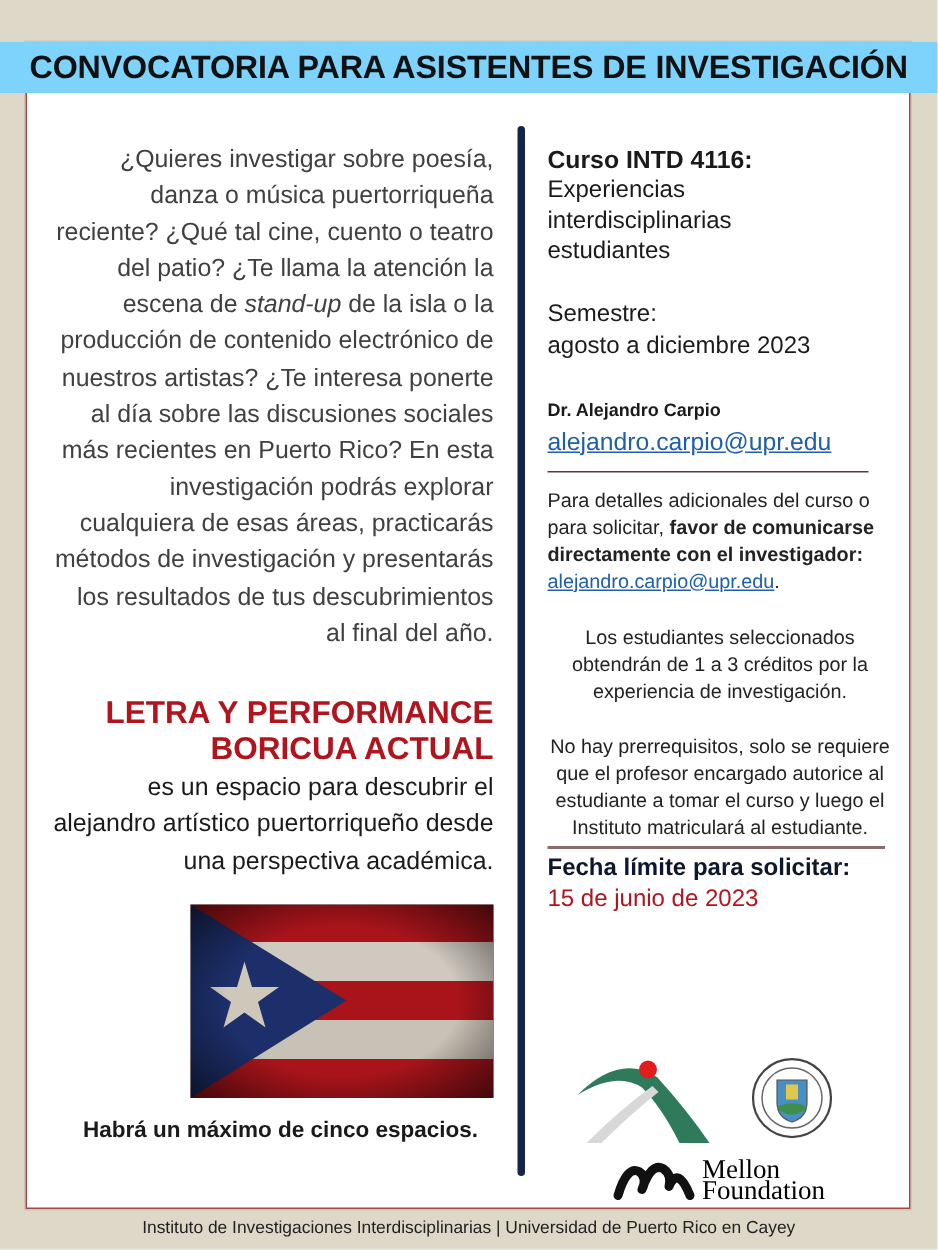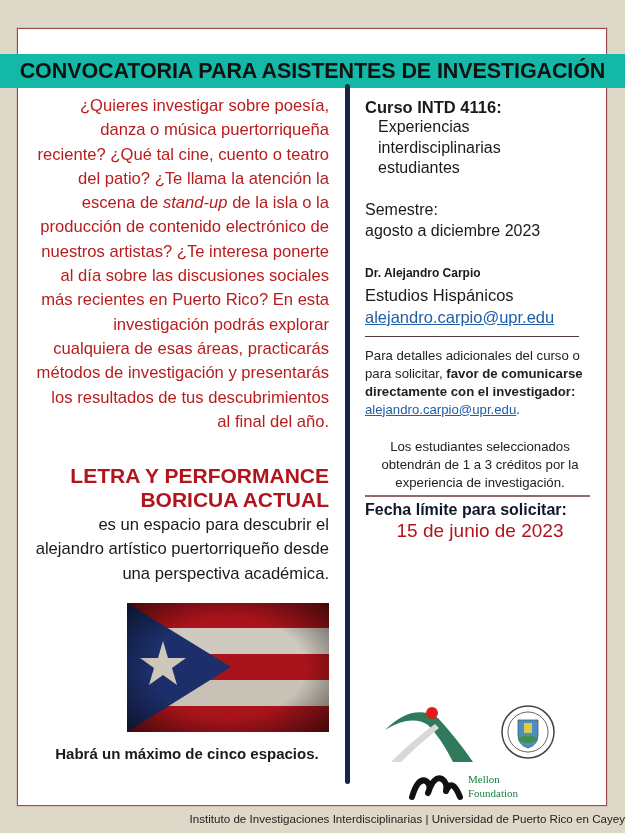--- a/index.html
+++ b/index.html
@@ -1,50 +1,50 @@
 <!DOCTYPE html>
 <html><head>
 <meta charset="utf-8">
 <style>
   * { margin:0; padding:0; box-sizing:border-box; }
   html, body { width:625px; height:833px; overflow:hidden; }
   body { background:#ddd8c8; font-family:"Liberation Sans", sans-serif; color:#1a1a1a; position:relative; }
   .paper { position:absolute; left:17px; top:28px; width:590px; height:778px; background:#ffffff; border:1px solid #a04848; box-shadow:0 0 0 1px rgba(160,72,72,0.15); }
-  .title-band { position:absolute; left:0; top:54px; width:625px; height:34px; background:#14b8a6; display:flex; align-items:center; justify-content:center; }
+  .title-band { position:absolute; left:0; top:28px; width:625px; height:34px; background:#7dd3fc; display:flex; align-items:center; justify-content:center; }
   .title-band h1 { font-size:21.5px; font-weight:bold; color:#111; letter-spacing:-0.1px; white-space:nowrap; }
   .divider { position:absolute; left:345px; top:84px; width:5px; height:700px; background:#14254a; border-radius:3px; }
   .left-col { position:absolute; left:35px; top:94px; width:294px; text-align:right; }
-  .intro p { font-size:16.6px; line-height:24.3px; color:#b91c1c; }
+  .intro p { font-size:16.6px; line-height:24.3px; color:#404040; }
   .intro em { font-style:italic; }
   .red-head { margin-top:30px; font-size:21px; font-weight:bold; color:#b0141c; line-height:24px; }
   .desc { font-size:16.6px; line-height:24.3px; margin-top:1px; }
   .flag { position:absolute; left:127px; top:603px; width:202px; height:129px; overflow:hidden; background:#2a1010; }
   .flag svg { display:block; }
   .max-note { position:absolute; left:42px; top:745px; width:290px; text-align:center; font-size:15px; font-weight:bold; color:#1a1a1a; }
   .right-col { position:absolute; left:365px; top:97px; width:230px; }
   .course-code { font-size:16.5px; font-weight:bold; line-height:20px; }
-  .course-name { font-size:16px; line-height:20.5px;margin-left:13px; }
+  .course-name { font-size:16px; line-height:20.5px; }
   .semester { margin-top:20px; font-size:16px; line-height:21px; }
   .prof-name { margin-top:21px; font-size:12px; font-weight:bold; line-height:22px; }
   .dept { font-size:16.5px; line-height:22px; }
   .email-main { font-size:16.5px; line-height:22px; color:#1f5ea8; text-decoration:underline; }
   .hr { width:214px; height:1px; background:#5a3a3a; margin-top:8px; }
   .info p { font-size:13.2px; line-height:18px; color:#222; }
   .info b { font-weight:bold; }
   .info a { color:#1f5ea8; text-decoration:underline; }
   .info .blk { margin-top:19px;text-align:center; }
   .info .first { margin-top:10px; }
   .hr2 { width:225px; height:2px; background:#8e6a6a; margin-top:3px; }
   .deadline-label { font-size:16px; font-weight:bold; color:#0f172a; line-height:20px; margin-top:3px; }
-  .deadline-date { font-size:19px; color:#b0141c; line-height:22px;text-align:center; }
+  .deadline-date { font-size:16px; color:#b0141c; line-height:22px; }
   .logo-iii { position:absolute; left:383px; top:700px; width:95px; height:65px; }
   .logo-seal { position:absolute; left:501px; top:705px; width:54px; height:54px; }
   .logo-mellon { position:absolute; left:408px; top:768px; width:150px; height:36px; display:flex; align-items:center; }
-  .mellon-text { font-family:"Liberation Serif", serif; font-size:11px; line-height:14px; color:#15803d; margin-left:4px; }
-  .footer { position:absolute; left:0; top:812px; width:625px; text-align:right; font-size:11.6px; color:#222; }
+  .mellon-text { font-family:"Liberation Serif", serif; font-size:18px; line-height:14px; color:#000000; margin-left:4px; }
+  .footer { position:absolute; left:0; top:812px; width:625px; text-align:center; font-size:11.6px; color:#222; }
 </style>
 </head>
 <body>
 
 <div class="paper"></div>
 
 <div class="title-band">
   <h1>CONVOCATORIA PARA ASISTENTES DE INVESTIGACIÓN</h1>
 </div>
 
@@ -85,26 +85,26 @@
   <div class="course-name">
     <div>Experiencias</div>
     <div>interdisciplinarias</div>
     <div>estudiantes</div>
   </div>
   <div class="semester">
     <div>Semestre:</div>
     <div>agosto a diciembre  2023</div>
   </div>
   <div class="prof-name">Dr. Alejandro  Carpio</div>
-  <div class="dept">Estudios Hispánicos</div>
   <a class="email-main">alejandro.carpio@upr.edu</a>
   <div class="hr"></div>
   <div class="info">
     <p class="first"><span>Para detalles  adicionales  del curso o para solicitar, </span><b>favor de comunicarse  directamente con el investigador:</b><br><a>alejandro.carpio@upr.edu</a><span>.</span></p>
     <p class="blk">Los estudiantes  seleccionados obtendrán  de 1 a 3 créditos por la experiencia  de investigación.</p>
+    <p class="blk">No hay prerrequisitos,  solo se requiere  que el profesor encargado  autorice al estudiante a tomar  el curso y luego el Instituto  matriculará  al estudiante.</p>
   </div>
   <div class="hr2"></div>
   <div class="deadline-label">Fecha límite para solicitar:</div>
   <div class="deadline-date">15 de junio  de 2023</div>
 </div>
 
 <div class="logo-iii">
   <svg width="95" height="65" viewBox="0 0 95 65">
     <path d="M2,30 Q30,2 55,18 Q75,40 90,62 L70,62 Q58,38 45,25 Q28,14 2,30 Z" fill="#2f7a5a"></path>
     <path d="M8,62 Q30,40 52,24 L56,28 Q36,44 18,62 Z" fill="#d8d8d8"></path>

